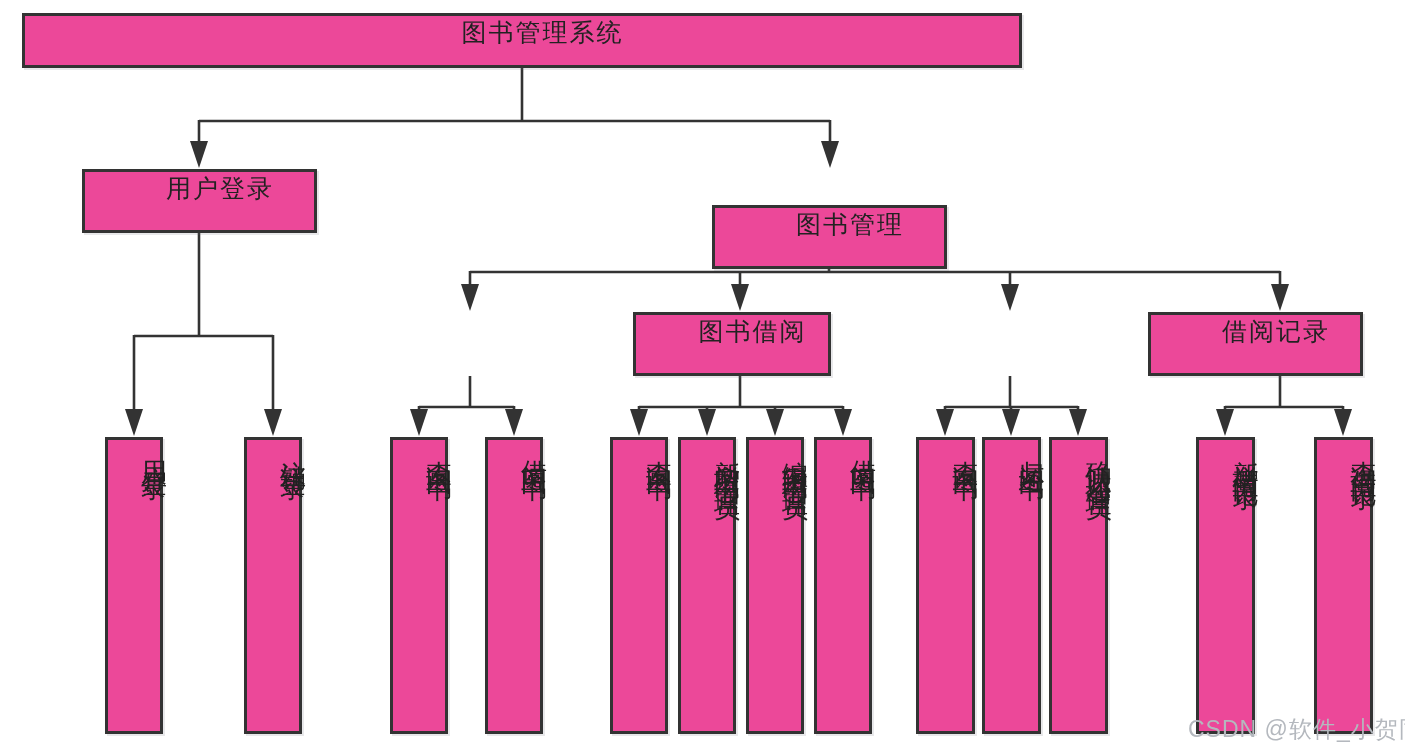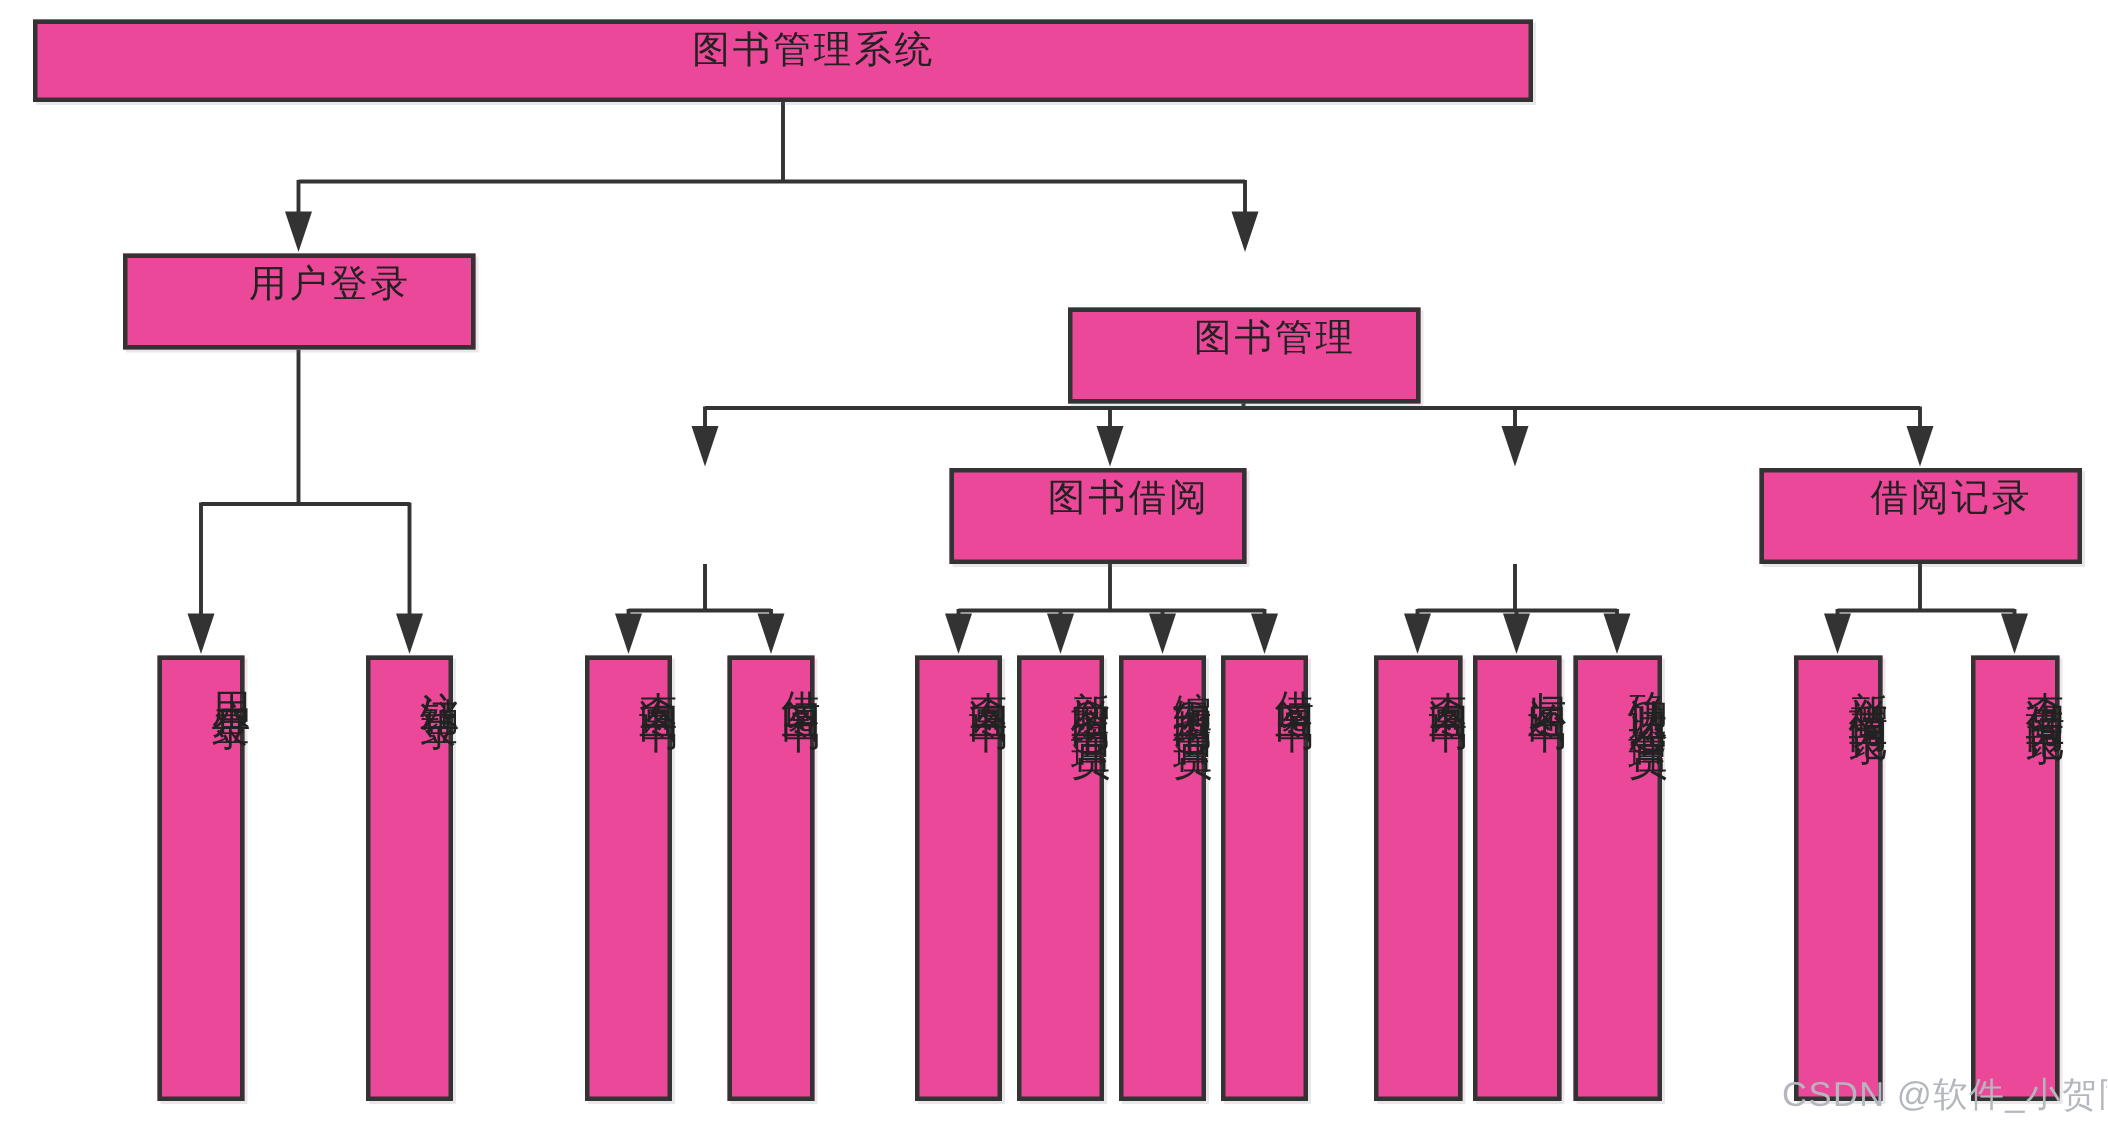--- a/index.html
+++ b/index.html
@@ -127,21 +127,21 @@
   <div class="box hbox" style="left:82px;top:169px;width:235px;height:64px;">
     <span>用户登录</span>
   </div>
   <div class="box hbox" style="left:712px;top:169px;width:235px;height:64px;margin-top:36px;">
     <span>图书管理</span>
   </div>
 
   <div class="box hbox" style="left:633px;top:312px;width:198px;height:64px;">
     <span>图书借阅</span>
   </div>
-  <div class="box hbox" style="left:1173px;top:312px;width:215px;height:64px;">
+  <div class="box hbox" style="left:1148px;top:312px;width:215px;height:64px;">
     <span>借阅记录</span>
   </div>
 
   <div class="box vbox" style="left:105px;">
     <span>用户登录</span>
   </div>
   <div class="box vbox" style="left:244px;">
     <span>注销登录</span>
   </div>
 

